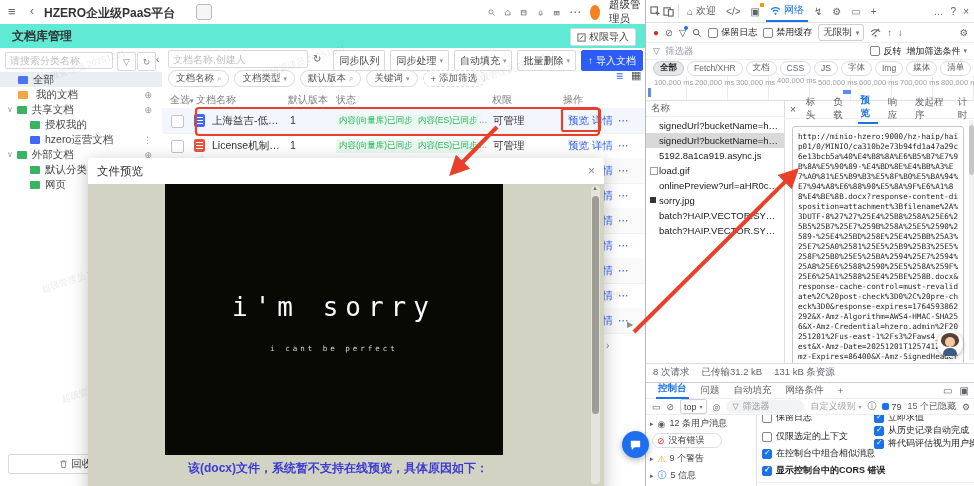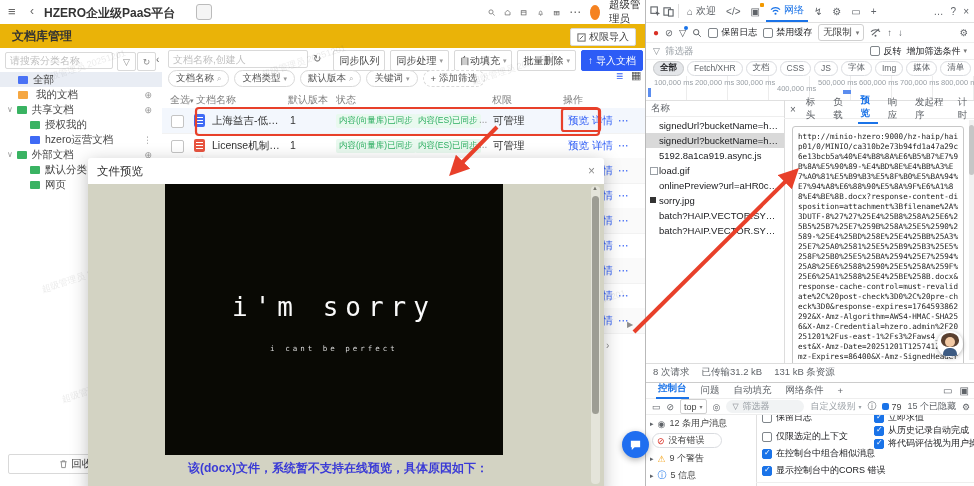--- a/index.html
+++ b/index.html
@@ -7,21 +7,21 @@
     font-family:"Liberation Sans",sans-serif;color:#333;font-size:11px;}
   .abs{position:absolute;}
   .flex{display:flex;align-items:center;}
   .ell{white-space:nowrap;overflow:hidden;text-overflow:ellipsis;}
   
   .app-header{left:0;top:0;width:645px;height:24px;background:#fff;border-bottom:1px solid #ededed;}
   .app-title{font-size:12px;font-weight:bold;color:#333;}
   .icn{color:#666;font-size:12px;line-height:1;}
   .avatar{width:15px;height:15px;border-radius:50%;background:#f58220;color:#fff;font-size:8px;
     display:flex;align-items:center;justify-content:center;}
-  .pagebar{left:0;top:24px;width:645px;height:24px;background:#eab308;border-bottom:1px solid #e8e8e8;}
+  .pagebar{left:0;top:24px;width:645px;height:24px;background:#5eead4;border-bottom:1px solid #e8e8e8;}
   .pagetitle{font-size:12px;font-weight:bold;margin-left:12px;}
   .sidebar{left:0;top:48px;width:162px;height:438px;background:#fff;border-right:1px solid #eee;}
   .sinput,.minput{border:1px solid #d9d9d9;border-radius:2px;background:#fff;font-size:10px;
     padding:0 4px;height:17px;box-sizing:border-box;color:#333;font-family:"Liberation Sans",sans-serif;width:100%;}
   .sinput::placeholder,.minput::placeholder{color:#bfbfbf;}
   .sqbtn{border:1px solid #d9d9d9;border-radius:2px;background:#fff;width:17px;height:17px;
     display:flex;align-items:center;justify-content:center;color:#8c8c8c;font-size:9px;}
   .titem{position:absolute;left:0;width:162px;height:15px;display:flex;align-items:center;font-size:10.5px;color:#444;}
   .titem.sel{background:#e9edf4;}
   .tbadge{position:absolute;right:10px;color:#9a9a9a;font-size:9px;}
@@ -435,21 +435,21 @@
       <span class="pill">媒体</span>
       <span class="pill">清单</span>
 
     </div>
 
     <div class="dt-row" style="top:76px;height:24px;border-bottom:1px solid #e0e0e0;
       background:repeating-linear-gradient(to right,#fff 0,#fff 40px,#ececec 40px,#ececec 41px);">
       <span class="tick abs" style="left:8px;top:2px;">100,000 ms</span>
       <span class="tick abs" style="left:49px;top:2px;">200,000 ms</span>
       <span class="tick abs" style="left:90px;top:2px;">300,000 ms</span>
-      <span class="tick abs" style="left:131px;top:8px;">400,000 ms</span>
+      <span class="tick abs" style="left:131px;top:0;">400,000 ms</span>
       <span class="tick abs" style="left:172px;top:2px;">500,000 ms</span>
       <span class="tick abs" style="left:213px;top:2px;">600,000 ms</span>
       <span class="tick abs" style="left:254px;top:2px;">700,000 ms</span>
       <span class="tick abs" style="left:295px;top:2px;">800,000 ms</span>
       <span class="abs" style="left:2px;top:12px;width:3px;height:9px;background:#5b8def;"></span>
       <span class="abs" style="left:197px;top:14px;width:8px;height:4px;background:#5b8def;"></span>
     </div>
 
     <div class="abs" style="left:0;top:100px;width:138px;height:263px;border-right:1px solid #ddd;">
       <div style="height:16px;line-height:16px;padding-left:5px;font-size:9.5px;color:#5f6368;border-bottom:1px solid #eee;">名称</div>
@@ -562,21 +562,21 @@
           <span class="cslbl">从历史记录自动完成</span>
         </div>
       <div class="flex" style="margin:4px 0 0 6px;gap:4px;">
           <span class="cb on"></span>
           <span class="cslbl">在控制台中组合相似消息</span>
         </div>
       <div class="abs flex" style="left:118px;top:22px;gap:4px;">
           <span class="cb on"></span>
           <span class="cslbl">将代码评估视为用户操作</span>
         </div>
-      <div class="flex" style="margin:4px 0 0 6px;gap:4px;">
+      <div class="flex" style="margin:4px 0 0 6px;gap:4px;font-weight:bold;">
           <span class="cb on"></span>
           <span class="cslbl">显示控制台中的CORS 错误</span>
         </div>
       <div style="border-top:1px solid #eee;margin-top:5px;padding:2px 0 0 4px;">
         <div class="flex" style="gap:5px;">
           <span style="color:#9aa0a6;font-size:9px;">×</span>
           <span class="mono" style="font-size:8.5px;color:#5f6368;">__env__.FEIDA_MOBILE_ACCESS_URL</span>
         </div>
 
       </div>

